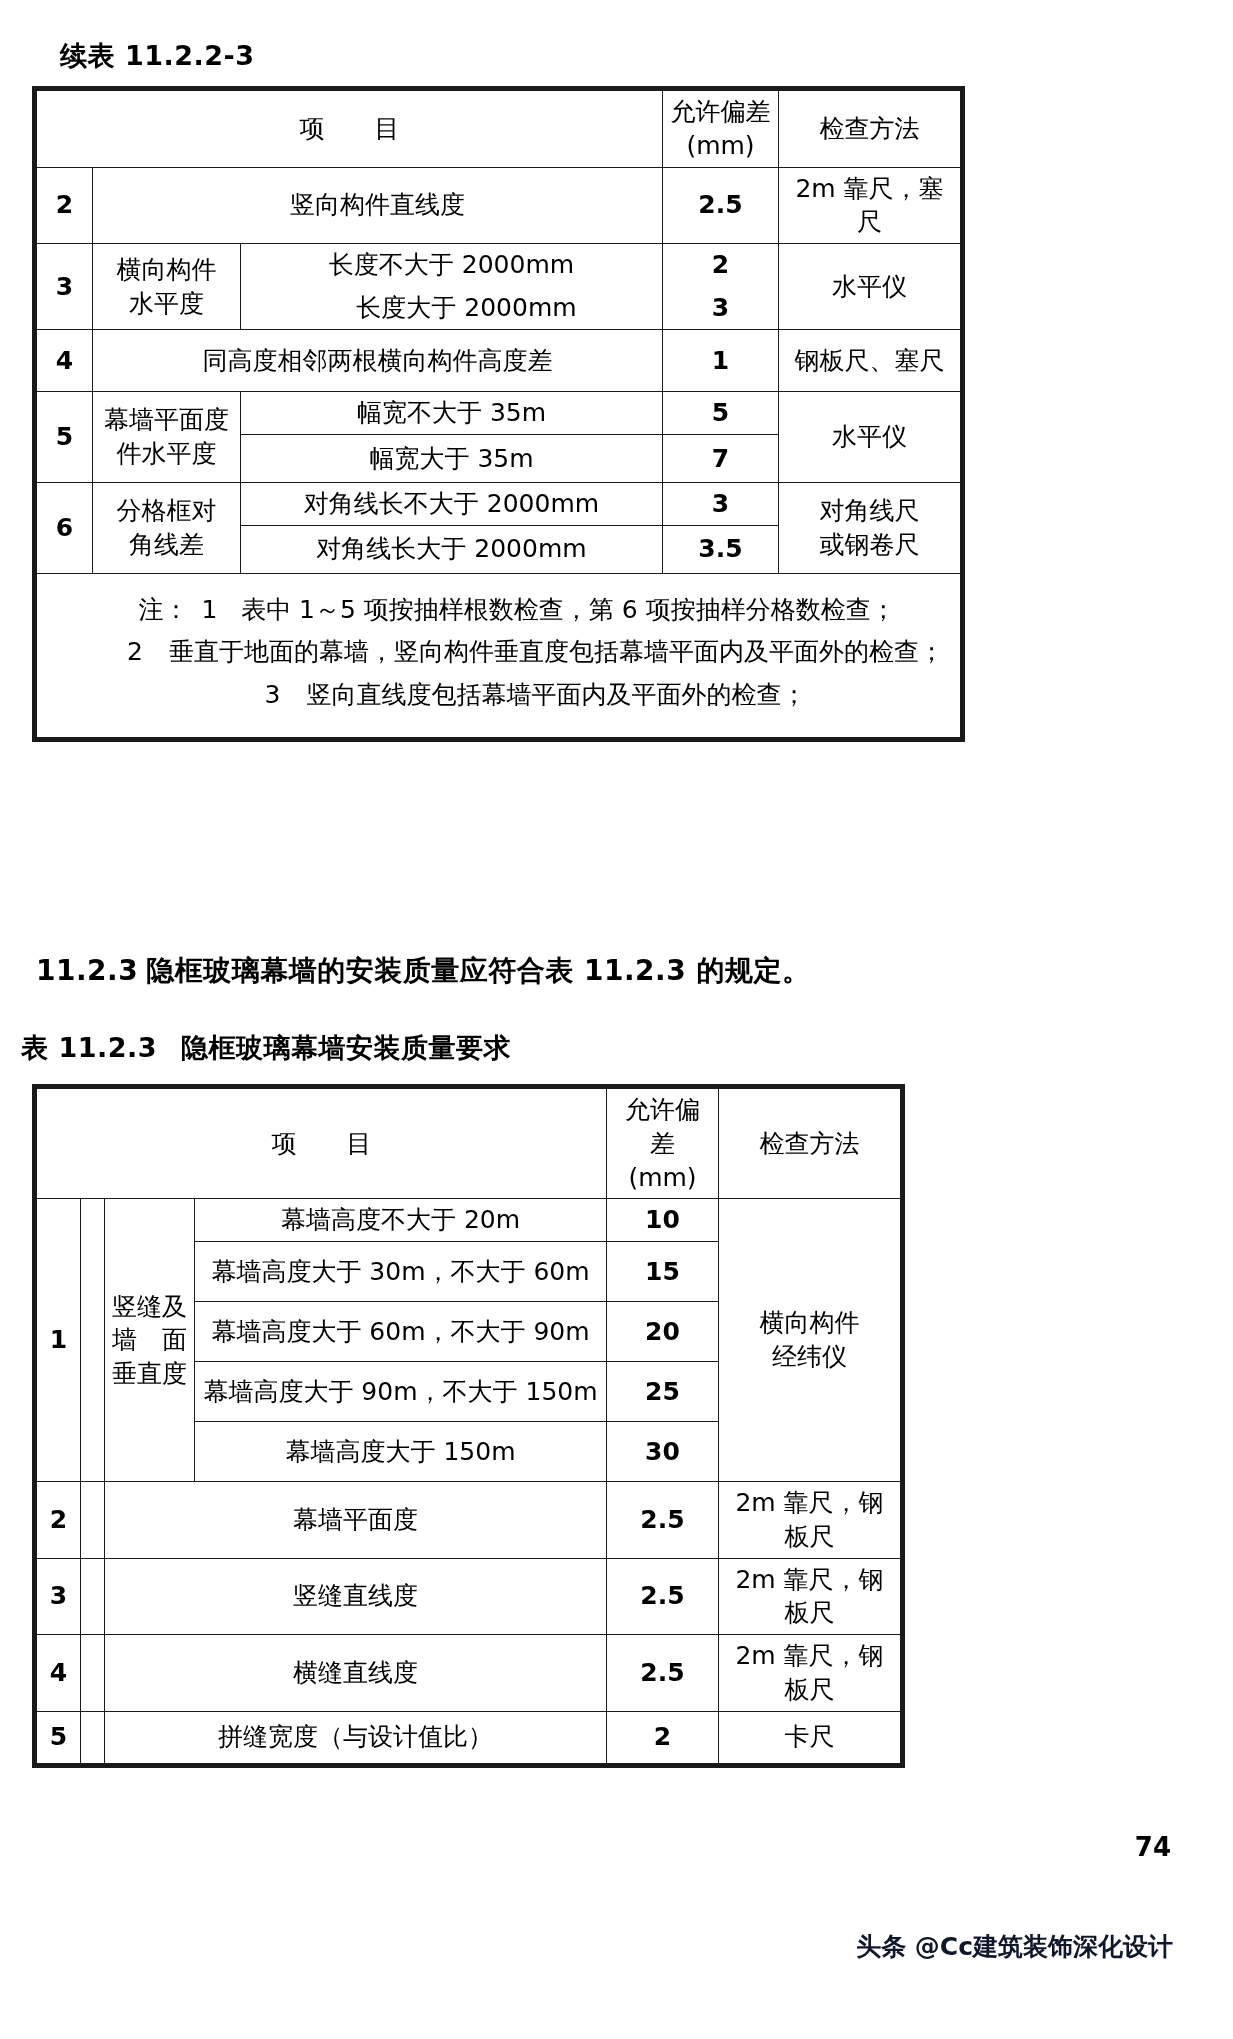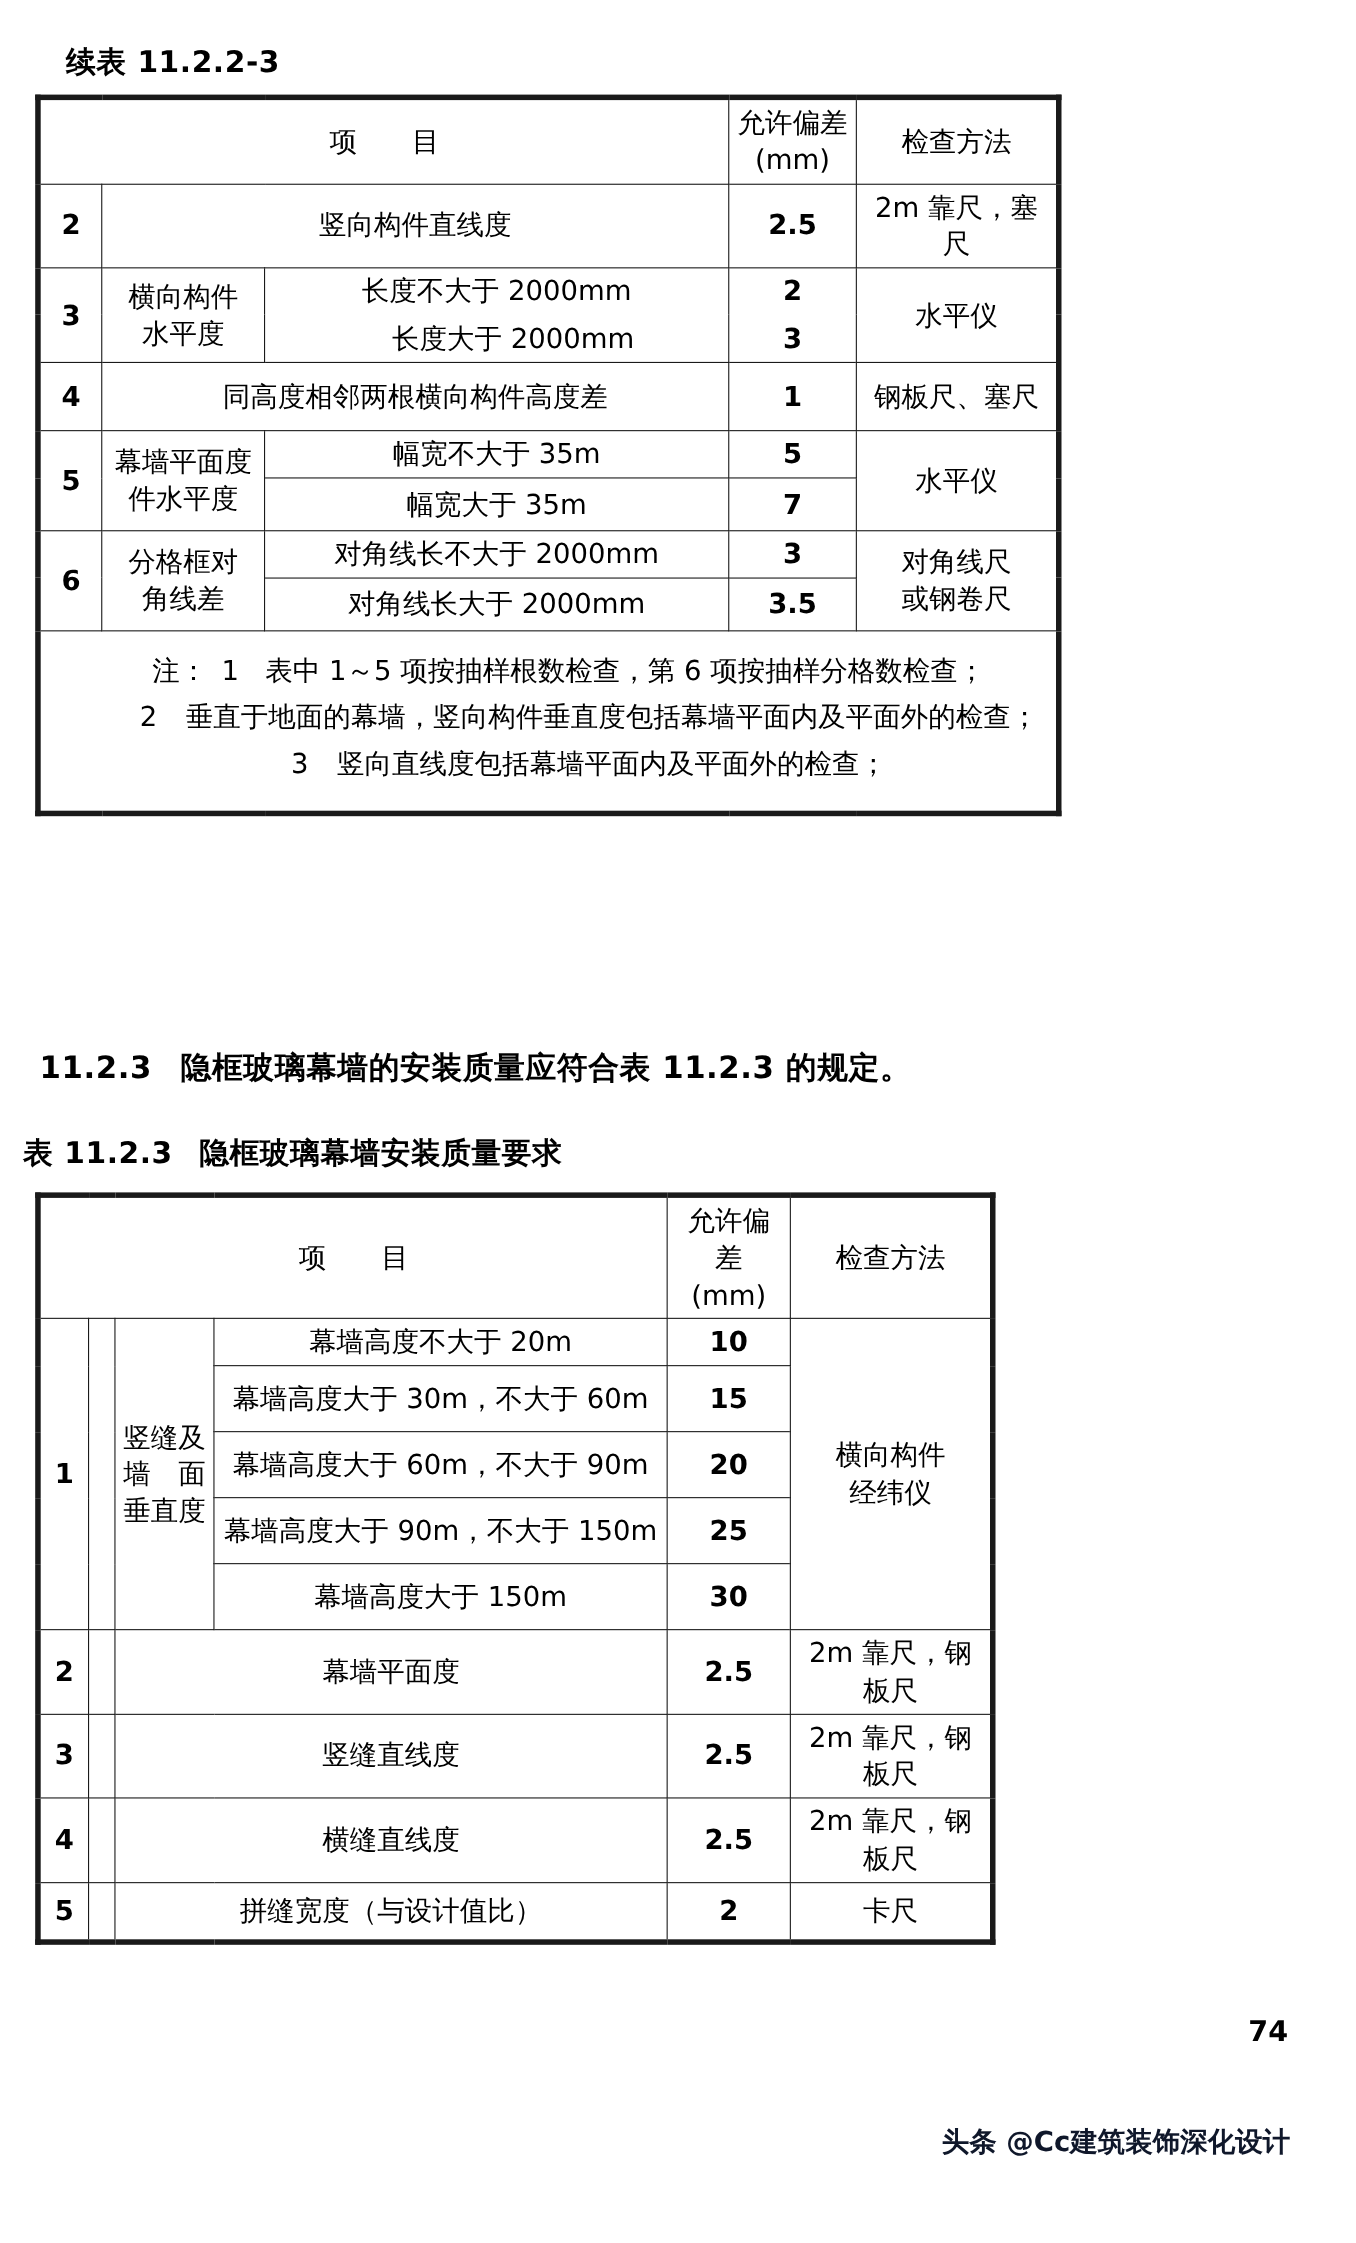--- a/index.html
+++ b/index.html
@@ -91,21 +91,21 @@
   
   .clause {
     position: absolute;
     left: 36px;
     top: 952px;
     font-size: 28px;
     font-weight: bold;
     white-space: nowrap;
     letter-spacing: 0.5px;
   }
-  .clause .cnum { margin-right: 26px; }
+  .clause .cnum { margin-right: 8px; }
 
   
   .tbl-caption {
     position: absolute;
     top: 1030px;
     left: 0;
     width: 1233px;
     text-align: left;
     font-size: 27px;
     font-weight: bold;

